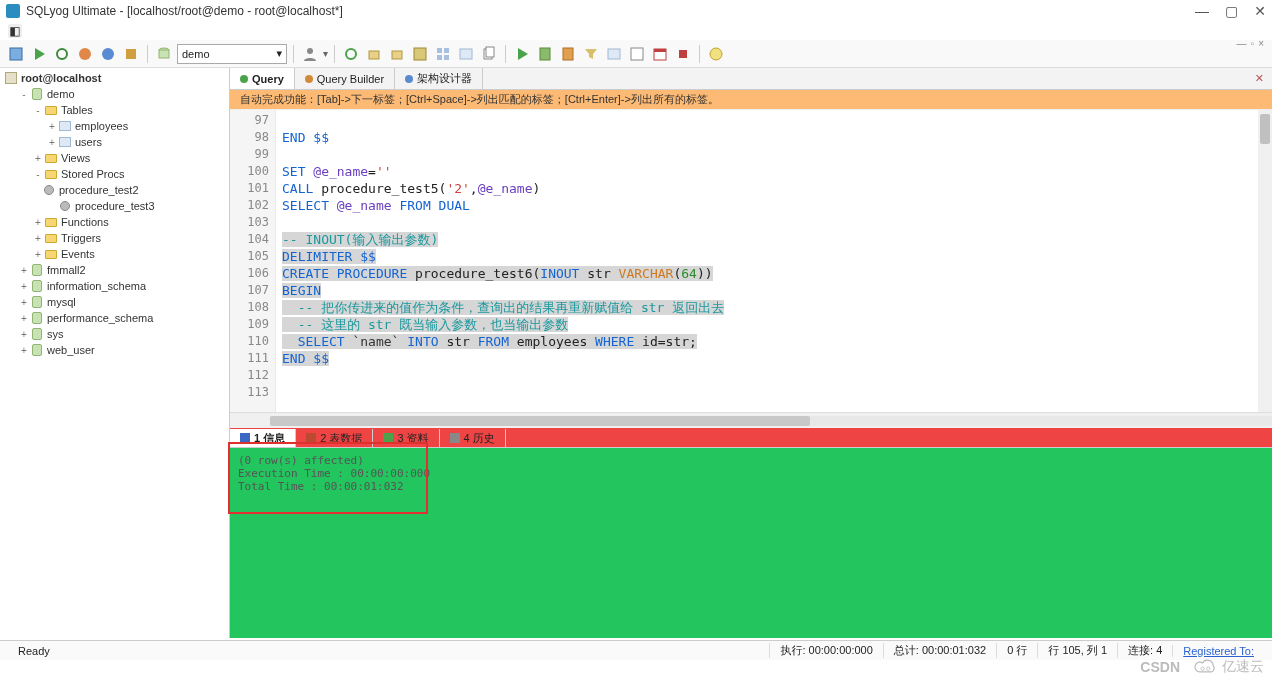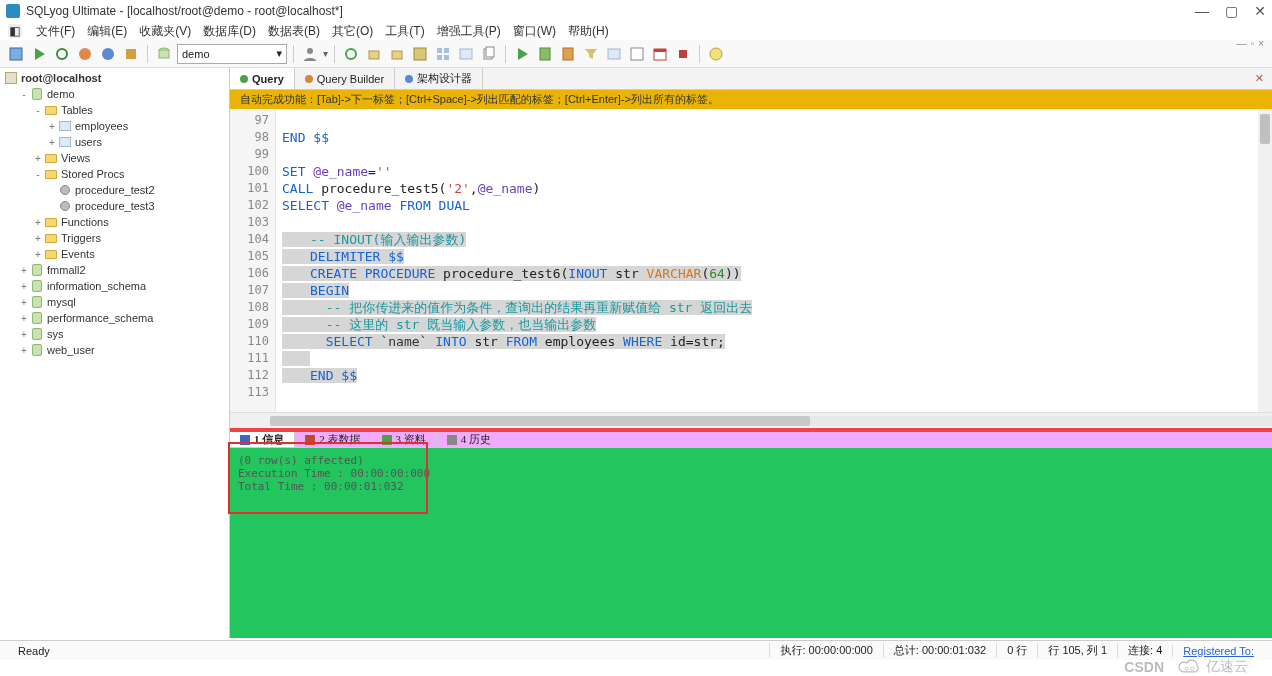--- a/index.html
+++ b/index.html
@@ -25,70 +25,69 @@
   .db { background: #c9e2b3; border: 1px solid #8fb573; width: 10px; height: 12px; border-radius: 2px; }
   .tbl { background: #dfe9f5; border: 1px solid #9fb8d4; width: 12px; height: 10px; }
   .proc { background: #bbb; border: 1px solid #888; width: 10px; height: 10px; border-radius: 50%; }
   .srv { background: #e6e0c8; border: 1px solid #b0a878; width: 12px; height: 12px; }
   .main { flex: 1; display: flex; flex-direction: column; height: 100%; }
   .editor-tabs { display: flex; align-items: center; height: 22px; background: #f3f3f3; border-bottom: 1px solid #ccc; font-size: 11px; }
   .etab { display: flex; align-items: center; gap: 4px; padding: 0 10px; height: 100%; border-right: 1px solid #ccc; cursor: pointer; }
   .etab.active { background: #fff; font-weight: bold; }
   .etab .dot { width: 8px; height: 8px; border-radius: 50%; }
   .etab-close { margin-left: auto; padding: 0 8px; color: #b55; cursor: pointer; }
-  .hint { padding: 2px 10px; font-size: 11px; color: #333; background: #eab308; border-bottom: 1px solid #eee; }
+  .hint { padding: 2px 10px; font-size: 11px; color: #333; background: #fdba74; border-bottom: 1px solid #eee; }
   .editor { flex: 1; display: flex; background: #fff; overflow: hidden; font-family: Consolas, monospace; font-size: 13px; position: relative; }
   .gutter { width: 46px; background: #f5f5f5; text-align: right; color: #888; padding: 2px 6px 2px 0; line-height: 17px; font-size: 12px; border-right: 1px solid #e8e8e8; }
   .code { flex: 1; padding: 2px 6px; line-height: 17px; white-space: pre; overflow: auto; }
   .c-kw { color: #1464d2; }
   .c-str { color: #d04040; }
   .c-num { color: #2a8c2a; }
   .c-var { color: #6a40c0; }
   .c-cmt { color: #1a999f; }
   .c-id { color: #333; }
   .c-type { color: #d07a20; }
-  .sel { background: #d6d6d6; padding-left: 28px; }
+  .sel { background: #d6d6d6; }
   .vscroll { position: absolute; right: 0; top: 0; bottom: 0; width: 14px; background: #f0f0f0; }
   .vscroll .thumb { position: absolute; left: 2px; right: 2px; top: 4px; height: 30px; background: #c0c0c0; border-radius: 2px; }
   .hscroll-row { height: 16px; display: flex; align-items: center; background: #f0f0f0; border-top: 1px solid #ddd; position: relative; }
   .hscroll-row .lt { width: 40px; }
   .hscroll-row .track { flex: 1; height: 10px; background: #e8e8e8; position: relative; }
   .hscroll-row .hthumb { position: absolute; left: 0; width: 540px; top: 0; bottom: 0; background: #c8c8c8; border-radius: 2px; }
-  .bot-tabs { display: flex; align-items: center; height: 20px; background: #f0abfc; border-top: 4px solid #ef4444; border-bottom: 1px solid #ccc; font-size: 11px; font-family: Liberation Serif, serif; }
+  .bot-tabs { display: flex; align-items: center; height: 20px; background: #ef4444; border-top: 1px solid #ef4444; border-bottom: 1px solid #ccc; font-size: 11px; }
   .btab { display: flex; align-items: center; gap: 4px; padding: 0 10px; height: 100%; border-right: 1px solid #ccc; cursor: pointer; }
   .btab.active { background: #fff; font-weight: bold; }
   .btab .bico { width: 10px; height: 10px; }
   .output { height: 190px; background: #22c55e; padding: 6px 8px; font-family: Consolas, monospace; font-size: 11px; line-height: 13px; color: #555; position: relative; }
   .output-highlight { position: absolute; left: -2px; top: -6px; width: 200px; height: 72px; border: 2px solid #e03030; pointer-events: none; }
   .statusbar { position: absolute; left: 0; right: 0; bottom: 16px; height: 20px; display: flex; align-items: center; padding: 0 8px; font-size: 11px; border-top: 1px solid #ccc; background: #fafafa; }
   .statusbar .cell { padding: 0 10px; border-left: 1px solid #ddd; white-space: nowrap; }
   .statusbar .first { border-left: none; flex: 1; }
   .statusbar .reg { color: #2a62d2; text-decoration: underline; }
-  .watermark { position: absolute; right: 24px; bottom: 0; font-size: 14px; color: #bbb; display: flex; align-items: center; gap: 12px; }
+  .watermark { position: absolute; right: 8px; bottom: 0; font-size: 14px; color: #bbb; display: flex; align-items: center; gap: 12px; }
   .watermark .csdn { font-weight: bold; letter-spacing: 0; }
   .watermark .cloud { display: flex; align-items: center; gap: 4px; }
   .watermark .cloud svg { width: 26px; height: 18px; }
   .sub-winbtns { position: absolute; right: 8px; top: 38px; display: flex; gap: 4px; font-size: 10px; color: #888; }
 </style>
 </head>
 <body>
 
 <div class="titlebar">
   <div class="logo"></div>
   <div class="title">SQLyog Ultimate - [localhost/root@demo - root@localhost*]</div>
   <div class="winbtns">
     <span>—</span>
     <span>▢</span>
     <span>✕</span>
   </div>
 </div>
 
 <div class="menubar">
   <span class="micon">◧</span>
-  <span id="menuitems"><span class="mitem">文件(F)</span><span class="mitem">编辑(E)</span><span class="mitem">收藏夹(V)</span><span class="mitem">数据库(D)</span><span class="mitem">数据表(B)</span><span class="mitem">其它(O)</span><span class="mitem">工具(T)</span><span class="mitem">增强工具(P)</span><span class="mitem">窗口(W)</span><span class="mitem">帮助(H)</span></span>
 </div>
 <div class="sub-winbtns">
   <span>—</span>
   <span>▫</span>
   <span>×</span>
 </div>
 
 <div class="toolbar">
   <span class="tbtn">
       <svg viewBox="0 0 16 16">
@@ -273,21 +272,21 @@
           </span>
     <span>Views</span>
         </div>
         <div class="tree-row" style="padding-left:32px">
     <span class="tw">-</span>
     <span class="ticon">
             <span class="folder"></span>
           </span>
     <span>Stored Procs</span>
         </div>
-        <div class="tree-row" style="padding-left:46px">
+        <div class="tree-row" style="padding-left:30px">
     <span class="tw"></span>
     <span class="ticon">
             <span class="proc"></span>
           </span>
     <span>procedure_test2</span>
         </div>
         <div class="tree-row" style="padding-left:46px">
     <span class="tw"></span>
     <span class="ticon">
             <span class="proc"></span>

